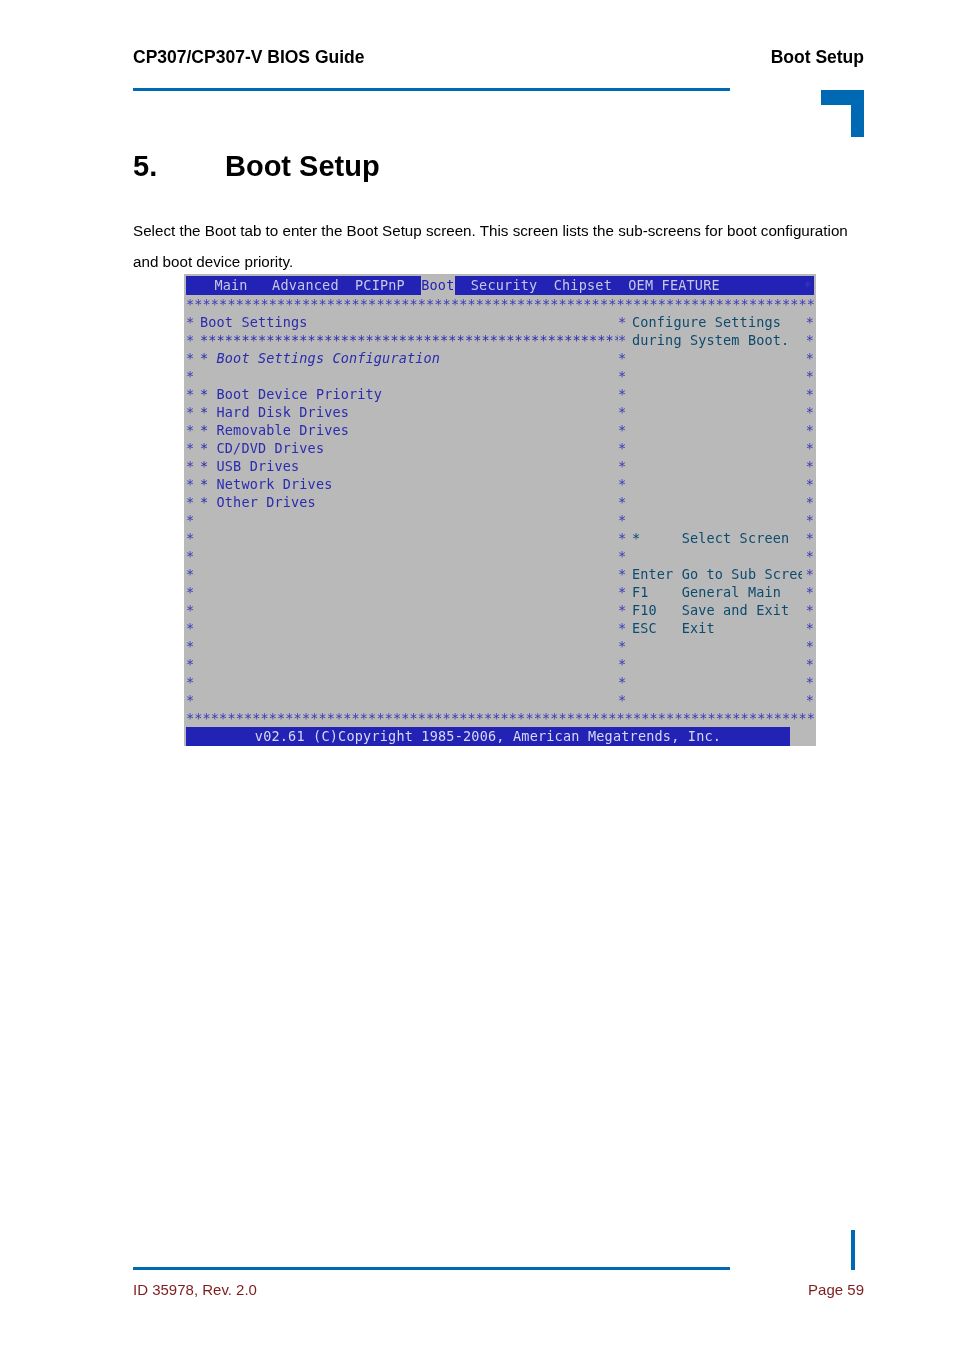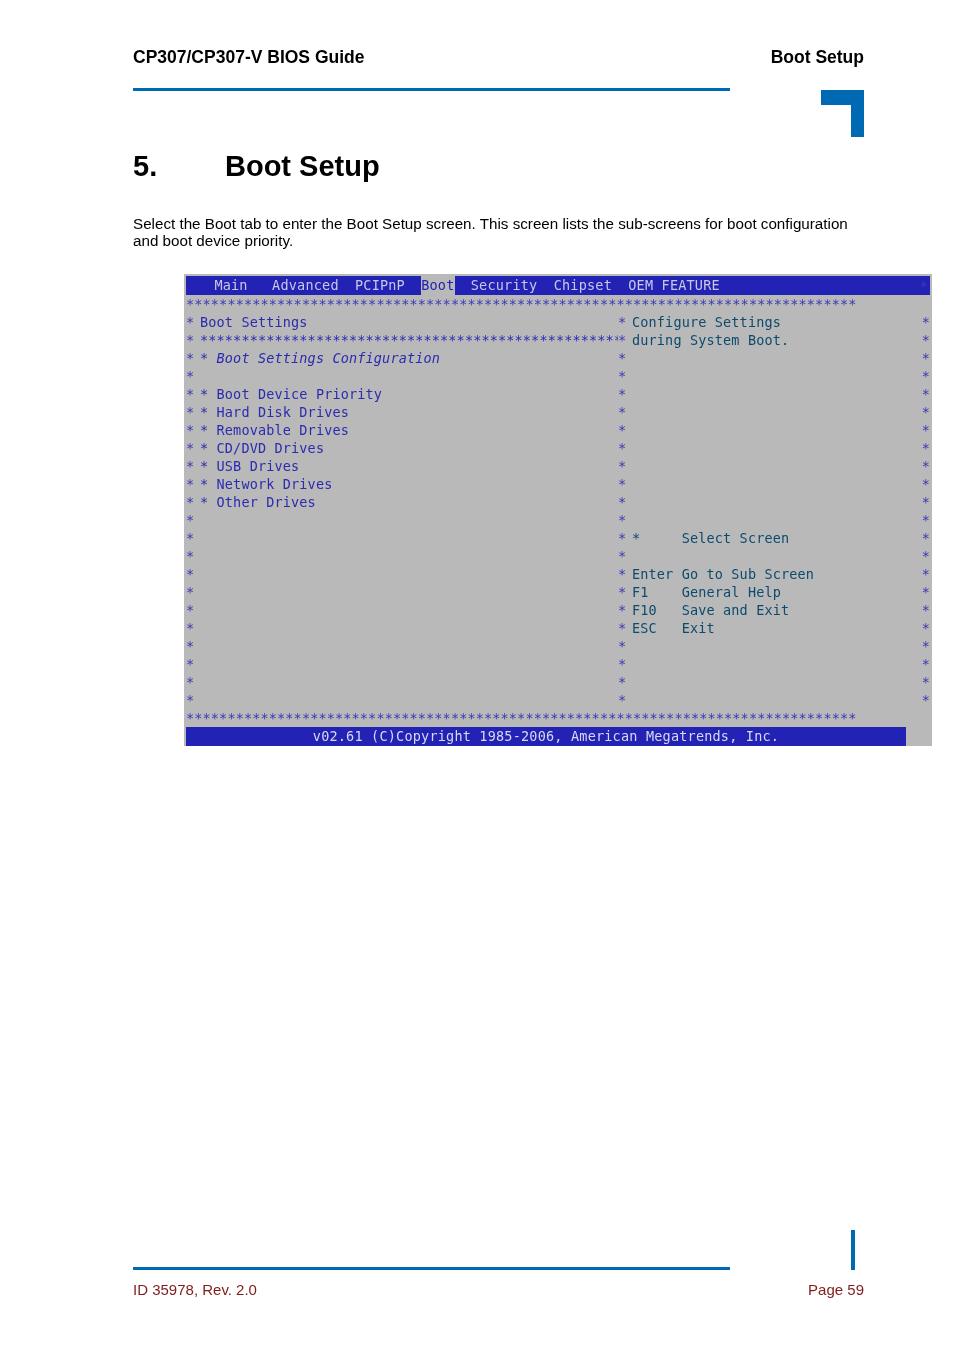--- a/index.html
+++ b/index.html
@@ -89,29 +89,29 @@
   }
 
   
   .intro-paragraph {
     position: absolute;
     left: 133px;
     top: 200px;
     width: 738px;
     font-size: 15.2px;
     color: #000000;
-    line-height: 17px;
+    line-height: 31px;
   }
 
   
   .bios-screen {
     position: absolute;
     left: 184px;
     top: 274px;
-    width: 748px;
+    width: 632px;
     background: #b9b9b9;
     font-family: "DejaVu Sans Mono", "Liberation Mono", monospace;
     font-size: 13px;
     line-height: 18px;
     padding: 0;
     box-sizing: border-box;
   }
 
   .bios-menubar {
     background: #2222b4;
@@ -325,21 +325,21 @@
         <div class="bios-row"><span class="edge">*</span><span class="left-col item-blue"><span class="item-blue">* </span>Hard Disk Drives</span><span class="mid-edge">*</span><span class="right-col"> </span><span class="right-edge">*</span></div>
         <div class="bios-row"><span class="edge">*</span><span class="left-col item-blue"><span class="item-blue">* </span>Removable Drives</span><span class="mid-edge">*</span><span class="right-col"> </span><span class="right-edge">*</span></div>
         <div class="bios-row"><span class="edge">*</span><span class="left-col item-blue"><span class="item-blue">* </span>CD/DVD Drives</span><span class="mid-edge">*</span><span class="right-col"> </span><span class="right-edge">*</span></div>
         <div class="bios-row"><span class="edge">*</span><span class="left-col item-blue"><span class="item-blue">* </span>USB Drives</span><span class="mid-edge">*</span><span class="right-col"> </span><span class="right-edge">*</span></div>
         <div class="bios-row"><span class="edge">*</span><span class="left-col item-blue"><span class="item-blue">* </span>Network Drives</span><span class="mid-edge">*</span><span class="right-col"> </span><span class="right-edge">*</span></div>
         <div class="bios-row"><span class="edge">*</span><span class="left-col item-blue"><span class="item-blue">* </span>Other Drives</span><span class="mid-edge">*</span><span class="right-col"> </span><span class="right-edge">*</span></div>
         <div class="bios-row"><span class="edge">*</span><span class="left-col"> </span><span class="mid-edge">*</span><span class="right-col"> </span><span class="right-edge">*</span></div>
         <div class="bios-row"><span class="edge">*</span><span class="left-col"> </span><span class="mid-edge">*</span><span class="right-col"><span>*</span><span>     Select Screen</span></span><span class="right-edge">*</span></div>
         <div class="bios-row"><span class="edge">*</span><span class="left-col"> </span><span class="mid-edge">*</span><span class="right-col"> </span><span class="right-edge">*</span></div>
         <div class="bios-row"><span class="edge">*</span><span class="left-col"> </span><span class="mid-edge">*</span><span class="right-col"><span>Enter</span><span> Go to Sub Screen</span></span><span class="right-edge">*</span></div>
-        <div class="bios-row"><span class="edge">*</span><span class="left-col"> </span><span class="mid-edge">*</span><span class="right-col"><span>F1</span><span>    General Help</span></span><span class="right-edge">*</span></div>
+        <div class="bios-row"><span class="edge">*</span><span class="left-col"> </span><span class="mid-edge">*</span><span class="right-col"><span>F1</span><span>    General Main</span></span><span class="right-edge">*</span></div>
         <div class="bios-row"><span class="edge">*</span><span class="left-col"> </span><span class="mid-edge">*</span><span class="right-col"><span>F10</span><span>   Save and Exit</span></span><span class="right-edge">*</span></div>
         <div class="bios-row"><span class="edge">*</span><span class="left-col"> </span><span class="mid-edge">*</span><span class="right-col"><span>ESC</span><span>   Exit</span></span><span class="right-edge">*</span></div>
         <div class="bios-row"><span class="edge">*</span><span class="left-col"> </span><span class="mid-edge">*</span><span class="right-col"> </span><span class="right-edge">*</span></div>
         <div class="bios-row"><span class="edge">*</span><span class="left-col"> </span><span class="mid-edge">*</span><span class="right-col"> </span><span class="right-edge">*</span></div>
         <div class="bios-row"><span class="edge">*</span><span class="left-col"> </span><span class="mid-edge">*</span><span class="right-col"> </span><span class="right-edge">*</span></div>
         <div class="bios-row"><span class="edge">*</span><span class="left-col"> </span><span class="mid-edge">*</span><span class="right-col"> </span><span class="right-edge">*</span></div>
       </div>
 
     <div class="bios-line rule">*********************************************************************************</div>
   </div>

